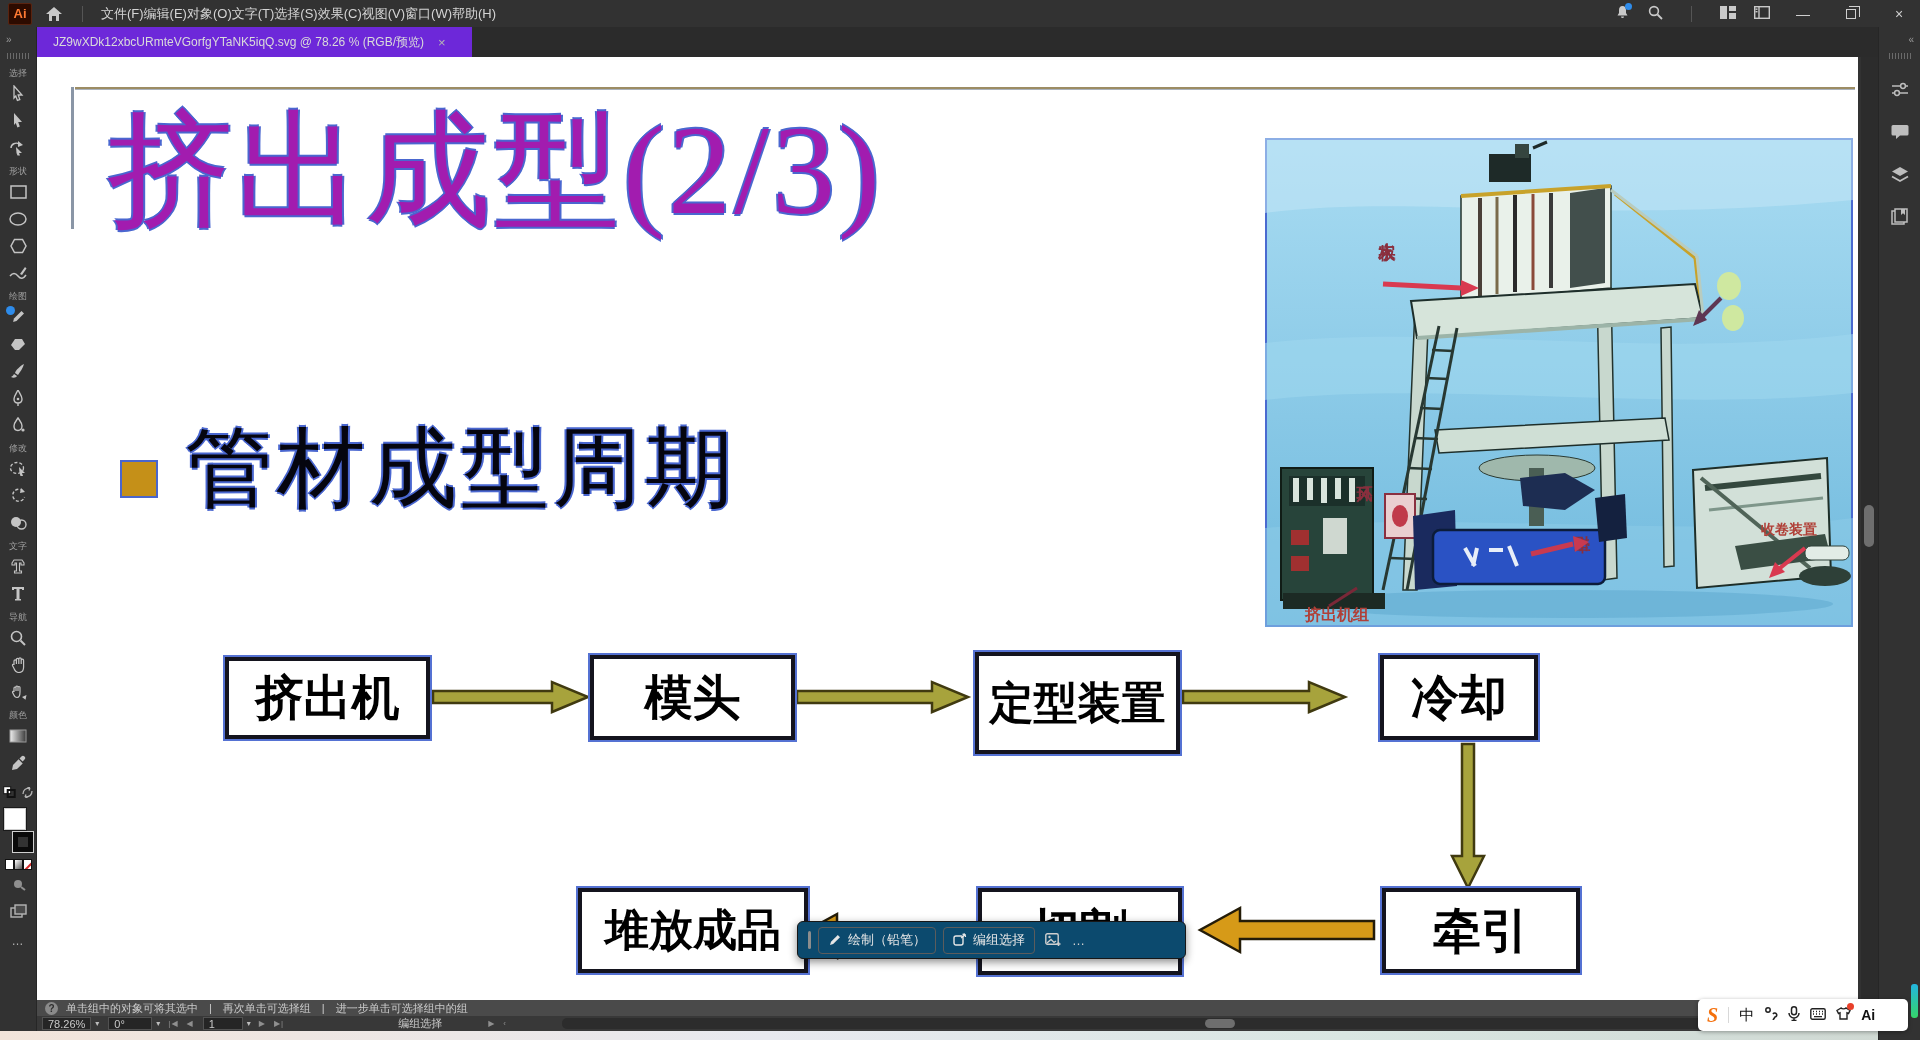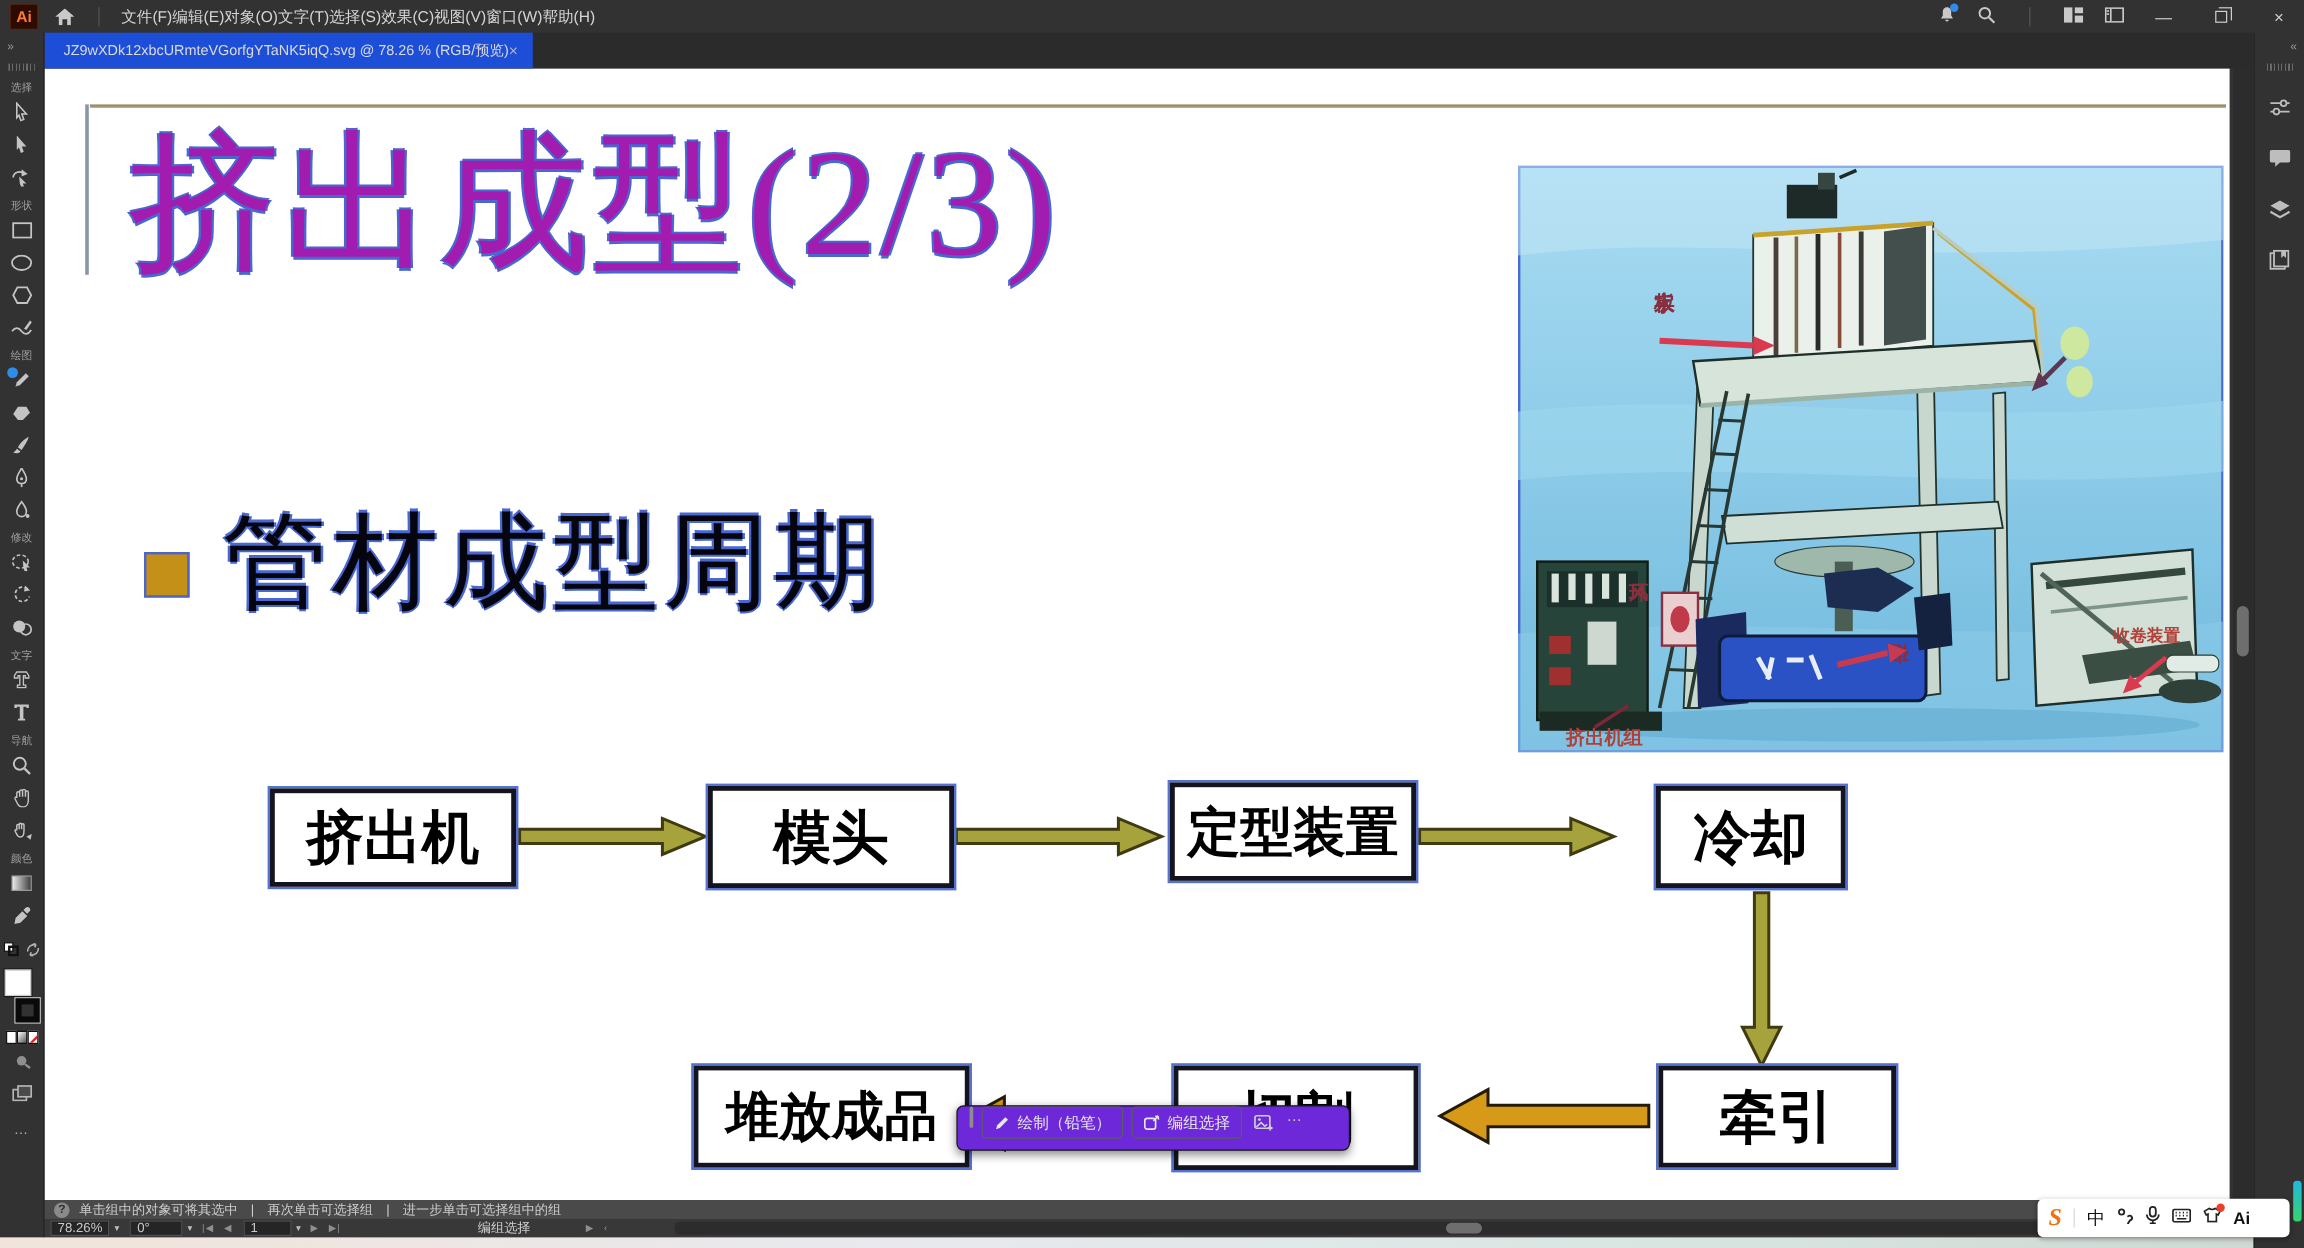--- a/index.html
+++ b/index.html
@@ -15,21 +15,21 @@
 .menu-items span{cursor:default}
 .mb-right{margin-left:auto;display:flex;align-items:center;gap:18px;padding-right:6px}
 .winbtn{width:30px;height:26px;display:flex;align-items:center;justify-content:center;color:#cfcfcf;font-size:14px}
 .restore-glyph{position:relative;width:10px;height:10px;border:1px solid #cfcfcf}
 .restore-glyph:before{content:"";position:absolute;left:2px;top:-4px;width:10px;height:10px;border:1px solid #cfcfcf;border-bottom:none;border-left:none}
 .bell{position:relative}
 .bell .dot{position:absolute;right:-2px;top:-2px;width:7px;height:7px;border-radius:50%;background:#2e8ceb}
 
 
 .tabbar{position:absolute;left:37px;top:27px;width:1841px;height:30px;background:#2b2b2b;z-index:20}
-.doc-tab{position:absolute;left:0;top:0;height:30px;background:#1d4ed8;color:#dadada;font-size:12px;display:flex;align-items:center;padding:0 12px 0 16px}
+.doc-tab{position:absolute;left:0;top:0;height:30px;background:#6d28d9;color:#dadada;font-size:12px;display:flex;align-items:center;gap:14px;padding:0 26px 0 16px}
 .doc-tab .tclose{color:#b5b5b5;font-size:13px;cursor:pointer}
 
 
 .tbar{position:absolute;left:0;top:27px;width:37px;height:1004px;background:#323232;border-right:1px solid #262626;z-index:25;display:flex;flex-direction:column;align-items:center}
 .tbar-head{height:24px;width:100%;display:flex;align-items:center;justify-content:flex-start;padding-left:6px;color:#9a9a9a;font-size:10px}
 .grip{width:22px;height:6px;background:repeating-linear-gradient(90deg,#6a6a6a 0 1px,transparent 1px 3px);margin:2px 0 4px}
 .tsec{font-size:9px;color:#9f9f9f;height:14px;line-height:14px;margin-top:3px}
 .tool{width:28px;height:27px;display:flex;align-items:center;justify-content:center;background:transparent;border:none;position:relative;cursor:pointer}
 .tool svg{display:block}
 .tool .bluedot{position:absolute;left:2px;top:3px;width:9px;height:9px;border-radius:50%;background:#2e8ceb}
@@ -53,30 +53,30 @@
 
 .canvas{position:absolute;left:37px;top:57px;width:1821px;height:943px;background:#fff;overflow:hidden;z-index:5}
 .rule-top{position:absolute;left:38px;top:30px;width:1780px;height:3px;background:#9c8c64;border-bottom:1px solid #aab2bc}
 .rule-left{position:absolute;left:34px;top:30px;width:3px;height:142px;background:#8a96a6}
 .slide-title{position:absolute;left:70px;top:45px;font-family:"Liberation Serif",serif;font-size:126px;line-height:1.1;letter-spacing:3px;color:#a21caf;white-space:nowrap;text-shadow:2px 0 0 #4a67d0,-2px 0 0 #4a67d0,0 2px 0 #4a67d0,0 -2px 0 #4a67d0}
 .bullet-sq{position:absolute;left:83px;top:403px;width:38px;height:38px;background:#c59018;border:2px solid #4a66cc}
 .bullet-tx{position:absolute;left:148px;top:352px;font-family:"Liberation Serif",serif;font-size:88px;color:#05050f;white-space:nowrap;letter-spacing:4px;text-shadow:2px 0 0 #4a67d0,-2px 0 0 #4a67d0,0 2px 0 #4a67d0,0 -2px 0 #4a67d0}
 .fbox{position:absolute;background:#fff;border:4px solid #14141e;box-shadow:0 0 0 2px #5572d3;display:flex;align-items:center;justify-content:center;font-family:"Liberation Serif",serif;font-weight:bold;font-size:48px;color:#000;white-space:nowrap}
 .fb-extruder{left:188px;top:600px;width:205px;height:82px}
 .fb-die{left:553px;top:598px;width:205px;height:85px}
-.fb-sizing{left:938px;top:595px;width:205px;height:82px;font-size:44px}
+.fb-sizing{left:938px;top:595px;width:205px;height:102px;font-size:44px}
 .fb-cooling{left:1343px;top:598px;width:158px;height:85px}
 .fb-stacking{left:541px;top:831px;width:230px;height:85px;font-size:44px}
 .fb-cutting{left:941px;top:831px;width:204px;height:87px}
 .fb-haul{left:1345px;top:831px;width:198px;height:85px}
 .flow-arrows{position:absolute;left:0;top:0;pointer-events:none}
 .machine{position:absolute;left:1228px;top:81px;width:588px;height:489px}
 
 
-.ctx{position:absolute;left:760px;top:864px;width:328px;height:38px;background:#6d28d9;border:1px solid #171717;border-radius:6px;display:flex;gap:7px;padding:0 10px;box-shadow:0 3px 8px rgba(0,0,0,.45);z-index:15}
+.ctx{position:absolute;left:760px;top:864px;width:389px;height:38px;background:#0c4a6e;border:1px solid #171717;border-radius:6px;display:flex;align-items:center;gap:7px;padding:0 10px;box-shadow:0 3px 8px rgba(0,0,0,.45);z-index:15}
 .ctx .handle{width:3px;height:18px;background:#8d8d8d;border-radius:2px}
 .ctx button{background:transparent;border:1px solid #5c5c5c;border-radius:4px;color:#e6e6e6;font-size:13px;height:27px;display:flex;align-items:center;gap:6px;padding:0 9px;cursor:pointer;white-space:nowrap}
 .ctx .iconbtn{border:none;padding:0 3px}
 .ctx .dots{color:#cfcfcf;font-size:13px;letter-spacing:1px}
 
 
 .vscroll{position:absolute;right:42px;top:57px;width:17px;height:943px;background:#2c2c2c;z-index:6}
 .vthumb{position:absolute;left:3px;top:448px;width:10px;height:42px;background:#6e6e6e;border-radius:5px}
 
 

